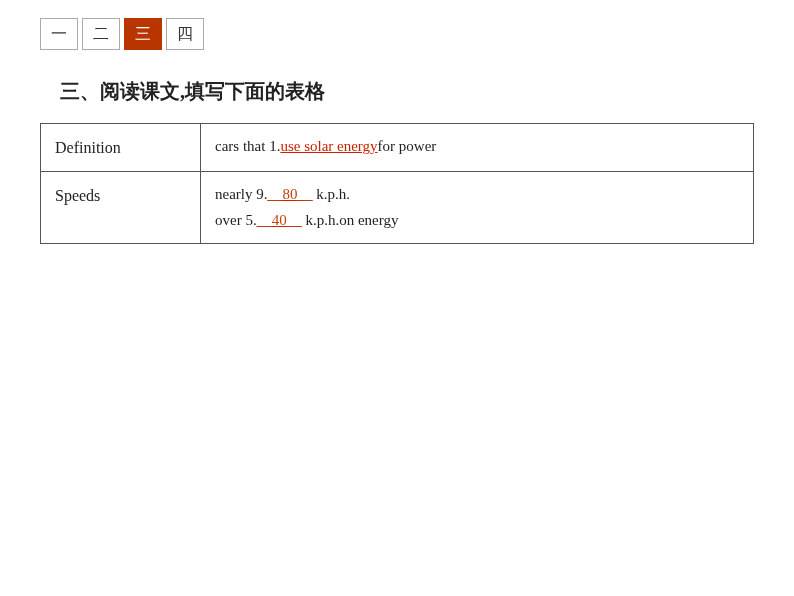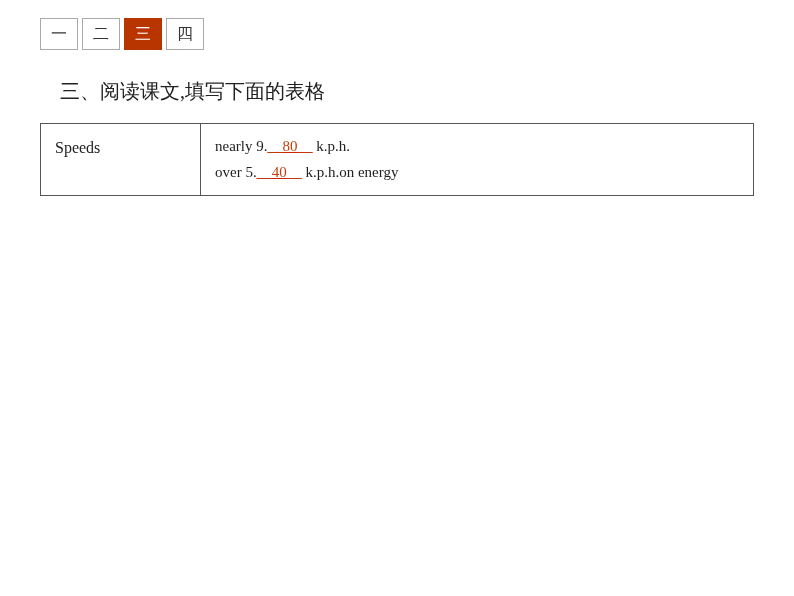--- a/index.html
+++ b/index.html
@@ -37,21 +37,21 @@
       background: #b83500;
       color: #fff;
       border-color: #b83500;
     }
 
     
     .section-heading {
       padding: 28px 0 18px 60px;
       font-size: 20px;
       color: #222;
-      font-weight: normal;
+      font-weight: bold;
     }
 
     
     .content-table {
       margin: 0 40px;
       border-collapse: collapse;
       width: calc(100% - 80px);
       border: 1.5px solid #555;
     }
     .content-table td {
@@ -92,20 +92,26 @@
   <div class="tab">二</div>
   <div class="tab active">三</div>
   <div class="tab">四</div>
 </div>
 
 <div class="section-heading">三、阅读课文,填写下面的表格</div>
 
 <table class="content-table">
   <tbody>
 
+    <tr>
+      <td class="label-cell">Definition</td>
+      <td class="content-cell">
+        <span>cars that 1.</span><span class="link-ans">use solar energy</span><span>for power</span>
+      </td>
+    </tr>
 
     <tr>
       <td class="label-cell">Speeds</td>
       <td class="content-cell">
         <div>
           <span>nearly 9.</span><span class="ans">__80__</span><span> k.p.h.</span>
         </div>
         <div>
           <span>over 5.</span><span class="ans">__40__</span><span> k.p.h.on energy</span>
         </div>

